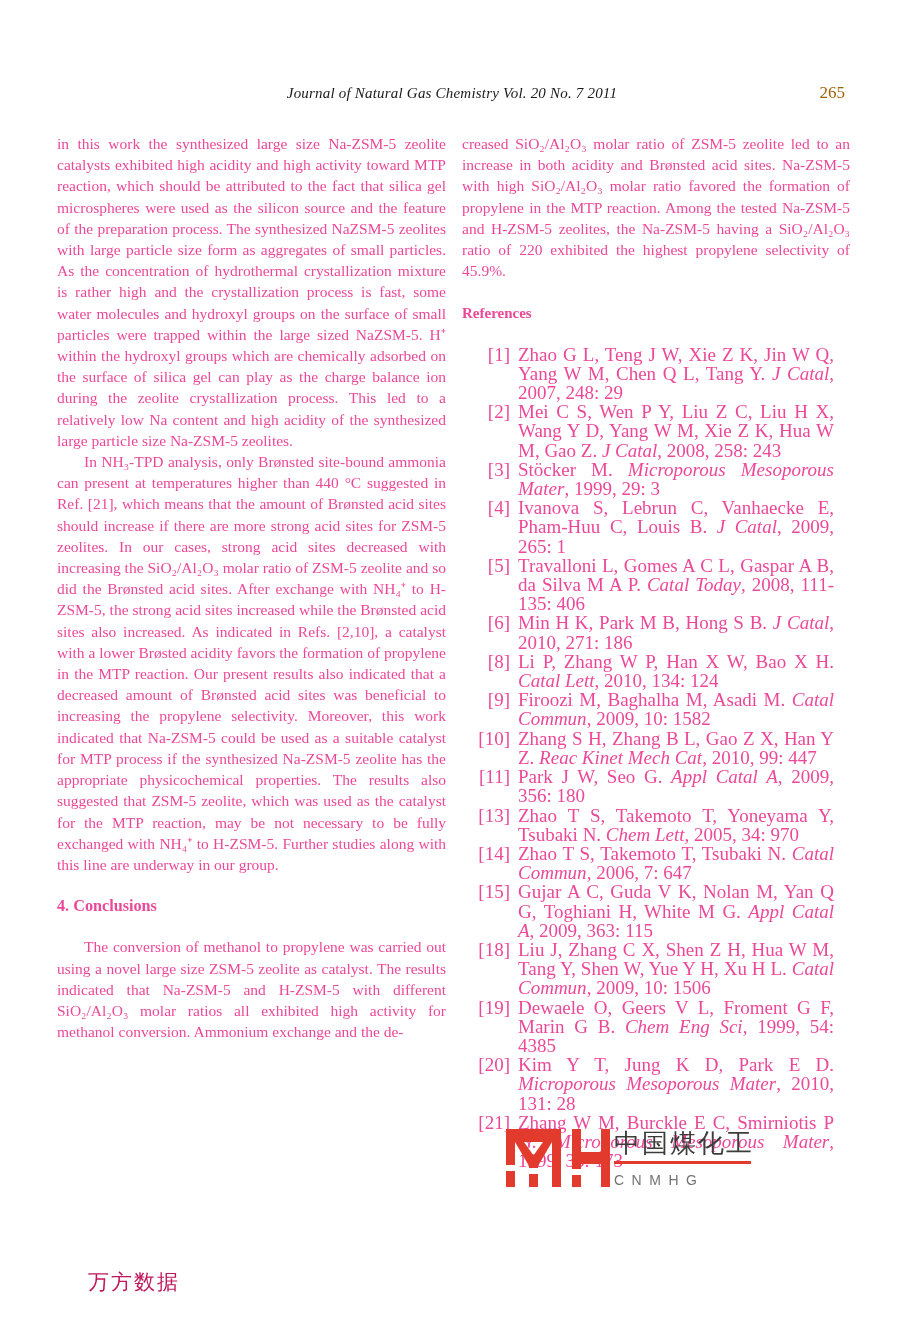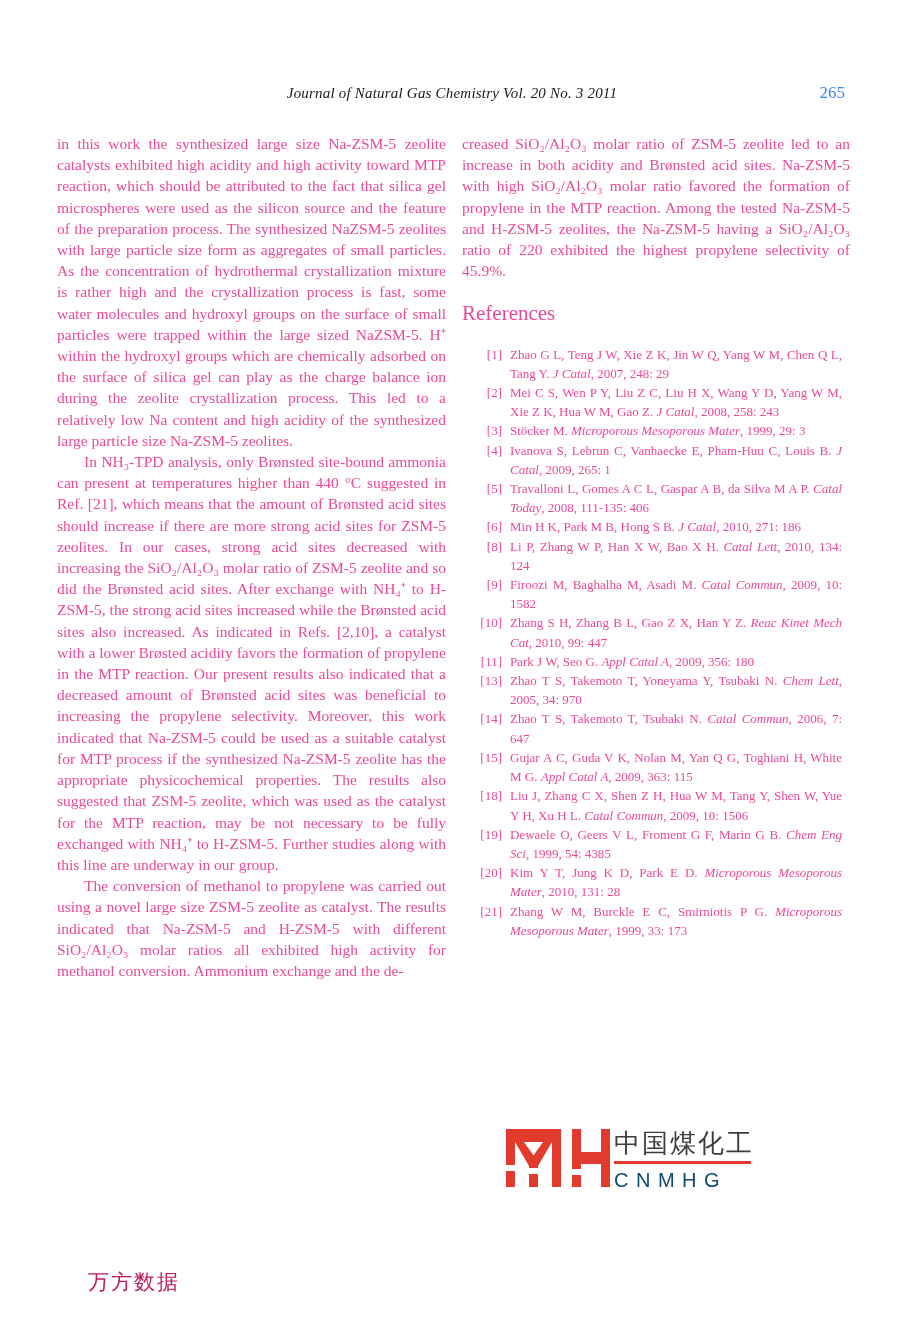--- a/index.html
+++ b/index.html
@@ -10,72 +10,73 @@
     -webkit-font-smoothing:antialiased;
   }
   .page{position:absolute;inset:0;background:#fff;}
 
   
   .header{position:absolute;top:85px;left:57px;width:790px;height:22px;}
   .journal-line{
     position:absolute;left:0;right:0;text-align:center;
     font-style:italic;font-size:15px;color:#1a1a1a;letter-spacing:.2px;
   }
-  .page-number{position:absolute;right:2px;top:-2px;font-size:17px;font-style:normal;color:#3b82f6;}
+  .page-number{position:absolute;right:2px;top:-2px;font-size:17px;font-style:normal;color:#a16207;}
 
   
   .col{position:absolute;top:133px;width:389px;text-align:justify;
        font-size:15.5px;line-height:21.2px;color:#ec4899;}
   .col-left{left:57px;}
   .col-right{left:462px;width:388px;}
   .col p{margin:0;}
   .col p.indent{text-indent:27px;}
   .section-heading{font-weight:bold;font-size:16.2px;margin:21px 0 19px 0;text-align:left;}
-  .references-heading{font-weight:normal;font-size:21px;margin:22px 0 20px 0;text-align:left;}
+  .references-heading{font-weight:bold;font-size:15px;margin:22px 0 20px 0;text-align:left;}
 
   
-  .ref-list{margin:8px;padding:0;list-style:none;font-size:13px;line-height:19.2px;}
+  .ref-list{margin:16px;padding:0;list-style:none;font-size:19px;line-height:19.2px;}
   .ref-item{padding-left:40px;text-indent:-40px;margin:0;text-align:justify;}
   .ref-label{display:inline-block;width:32px;margin-right:8px;text-align:right;text-indent:0;}
   .ref-journal{font-style:italic;}
 
   
   .logo{position:absolute;left:506px;top:1128px;display:flex;align-items:flex-start;gap:4px;}
   .logo-mark{width:104px;height:60px;display:block;}
   .logo-text{display:flex;flex-direction:column;}
   .logo-cn{
     font-family:"DejaVu Sans", sans-serif;
     font-size:26px;line-height:30px;color:#3c3c3a;letter-spacing:2px;font-weight:500;
   }
   .logo-rule{height:3px;background:#e23b2e;margin:3px 0 4px 0;width:137px;}
   .logo-en{
     font-family:"Liberation Sans", sans-serif;
-    font-size:20px;line-height:24px;color:#0c4a6e;letter-spacing:7.5px;font-weight:400;
+    font-size:14px;line-height:24px;color:#737373;letter-spacing:7.5px;font-weight:400;
   }
 
   
   .watermark{
     position:absolute;left:88px;top:1268px;
     font-family:"DejaVu Sans", sans-serif;
     font-size:21px;color:#be185d;letter-spacing:2px;
   }
 </style>
 </head>
 <body>
 
 <div class="page">
 
   <div class="header">
-    <div class="journal-line">Journal of Natural Gas Chemistry Vol. 20 No. 3  2011</div>
+    <div class="journal-line">Journal of Natural Gas Chemistry Vol. 20 No. 7  2011</div>
     <div class="page-number">265</div>
   </div>
 
   <div class="col col-left">
     <p>in this work the synthesized large size Na-ZSM-5 zeolite catalysts exhibited high acidity and high activity toward MTP reaction, which should be attributed to the fact that silica gel microspheres were used as the silicon source and the feature of the preparation process. The synthesized NaZSM-5 zeolites with large particle size form as aggregates of small particles. As the concentration of hydrothermal crystallization mixture is rather high and the crystallization process is fast, some water molecules and hydroxyl groups on the surface of small particles were trapped within the large sized NaZSM-5. H⁺ within the hydroxyl groups which are chemically adsorbed on the surface of silica gel can play as the charge balance ion during the zeolite crystallization process. This led to a relatively low Na content and high acidity of the synthesized large particle size Na-ZSM-5 zeolites.</p>
     <p class="indent">In NH₃-TPD analysis, only Brønsted site-bound ammonia can present at temperatures higher than 440 °C suggested in Ref. [21], which means that the amount of Brønsted acid sites should increase if there are more strong acid sites for ZSM-5 zeolites. In our cases, strong acid sites decreased with increasing the SiO₂/Al₂O₃ molar ratio of ZSM-5 zeolite and so did the Brønsted acid sites. After exchange with NH₄⁺ to H-ZSM-5, the strong acid sites increased while the Brønsted acid sites also increased. As indicated in Refs. [2,10], a catalyst with a lower Brøsted acidity favors the formation of propylene in the MTP reaction. Our present results also indicated that a decreased amount of Brønsted acid sites was beneficial to increasing the propylene selectivity. Moreover, this work indicated that Na-ZSM-5 could be used as a suitable catalyst for MTP process if the synthesized Na-ZSM-5 zeolite has the appropriate physicochemical properties. The results also suggested that ZSM-5 zeolite, which was used as the catalyst for the MTP reaction, may be not necessary to be fully exchanged with NH₄⁺ to H-ZSM-5. Further studies along with this line are underway in our group.</p>
+    <div class="section-heading">4. Conclusions</div>
     <p class="indent">The conversion of methanol to propylene was carried out using a novel large size ZSM-5 zeolite as catalyst. The results indicated that Na-ZSM-5 and H-ZSM-5 with different SiO₂/Al₂O₃ molar ratios all exhibited high activity for methanol conversion. Ammonium exchange and the de-</p>
   </div>
 
   <div class="col col-right">
     <p>creased SiO₂/Al₂O₃ molar ratio of ZSM-5 zeolite led to an increase in both acidity and Brønsted acid sites. Na-ZSM-5 with high SiO₂/Al₂O₃ molar ratio favored the formation of propylene in the MTP reaction. Among the tested Na-ZSM-5 and H-ZSM-5 zeolites, the Na-ZSM-5 having a SiO₂/Al₂O₃ ratio of 220 exhibited the highest propylene selectivity of 45.9%.</p>
     <div class="references-heading">References</div>
     <ul class="ref-list">
 
         <li class="ref-item"><span class="ref-label">[1]</span><span>Zhao G L, Teng J W, Xie Z K, Jin W Q, Yang W M, Chen Q L, Tang Y. </span><span class="ref-journal">J Catal</span><span>, 2007, 248: 29</span></li>
 

